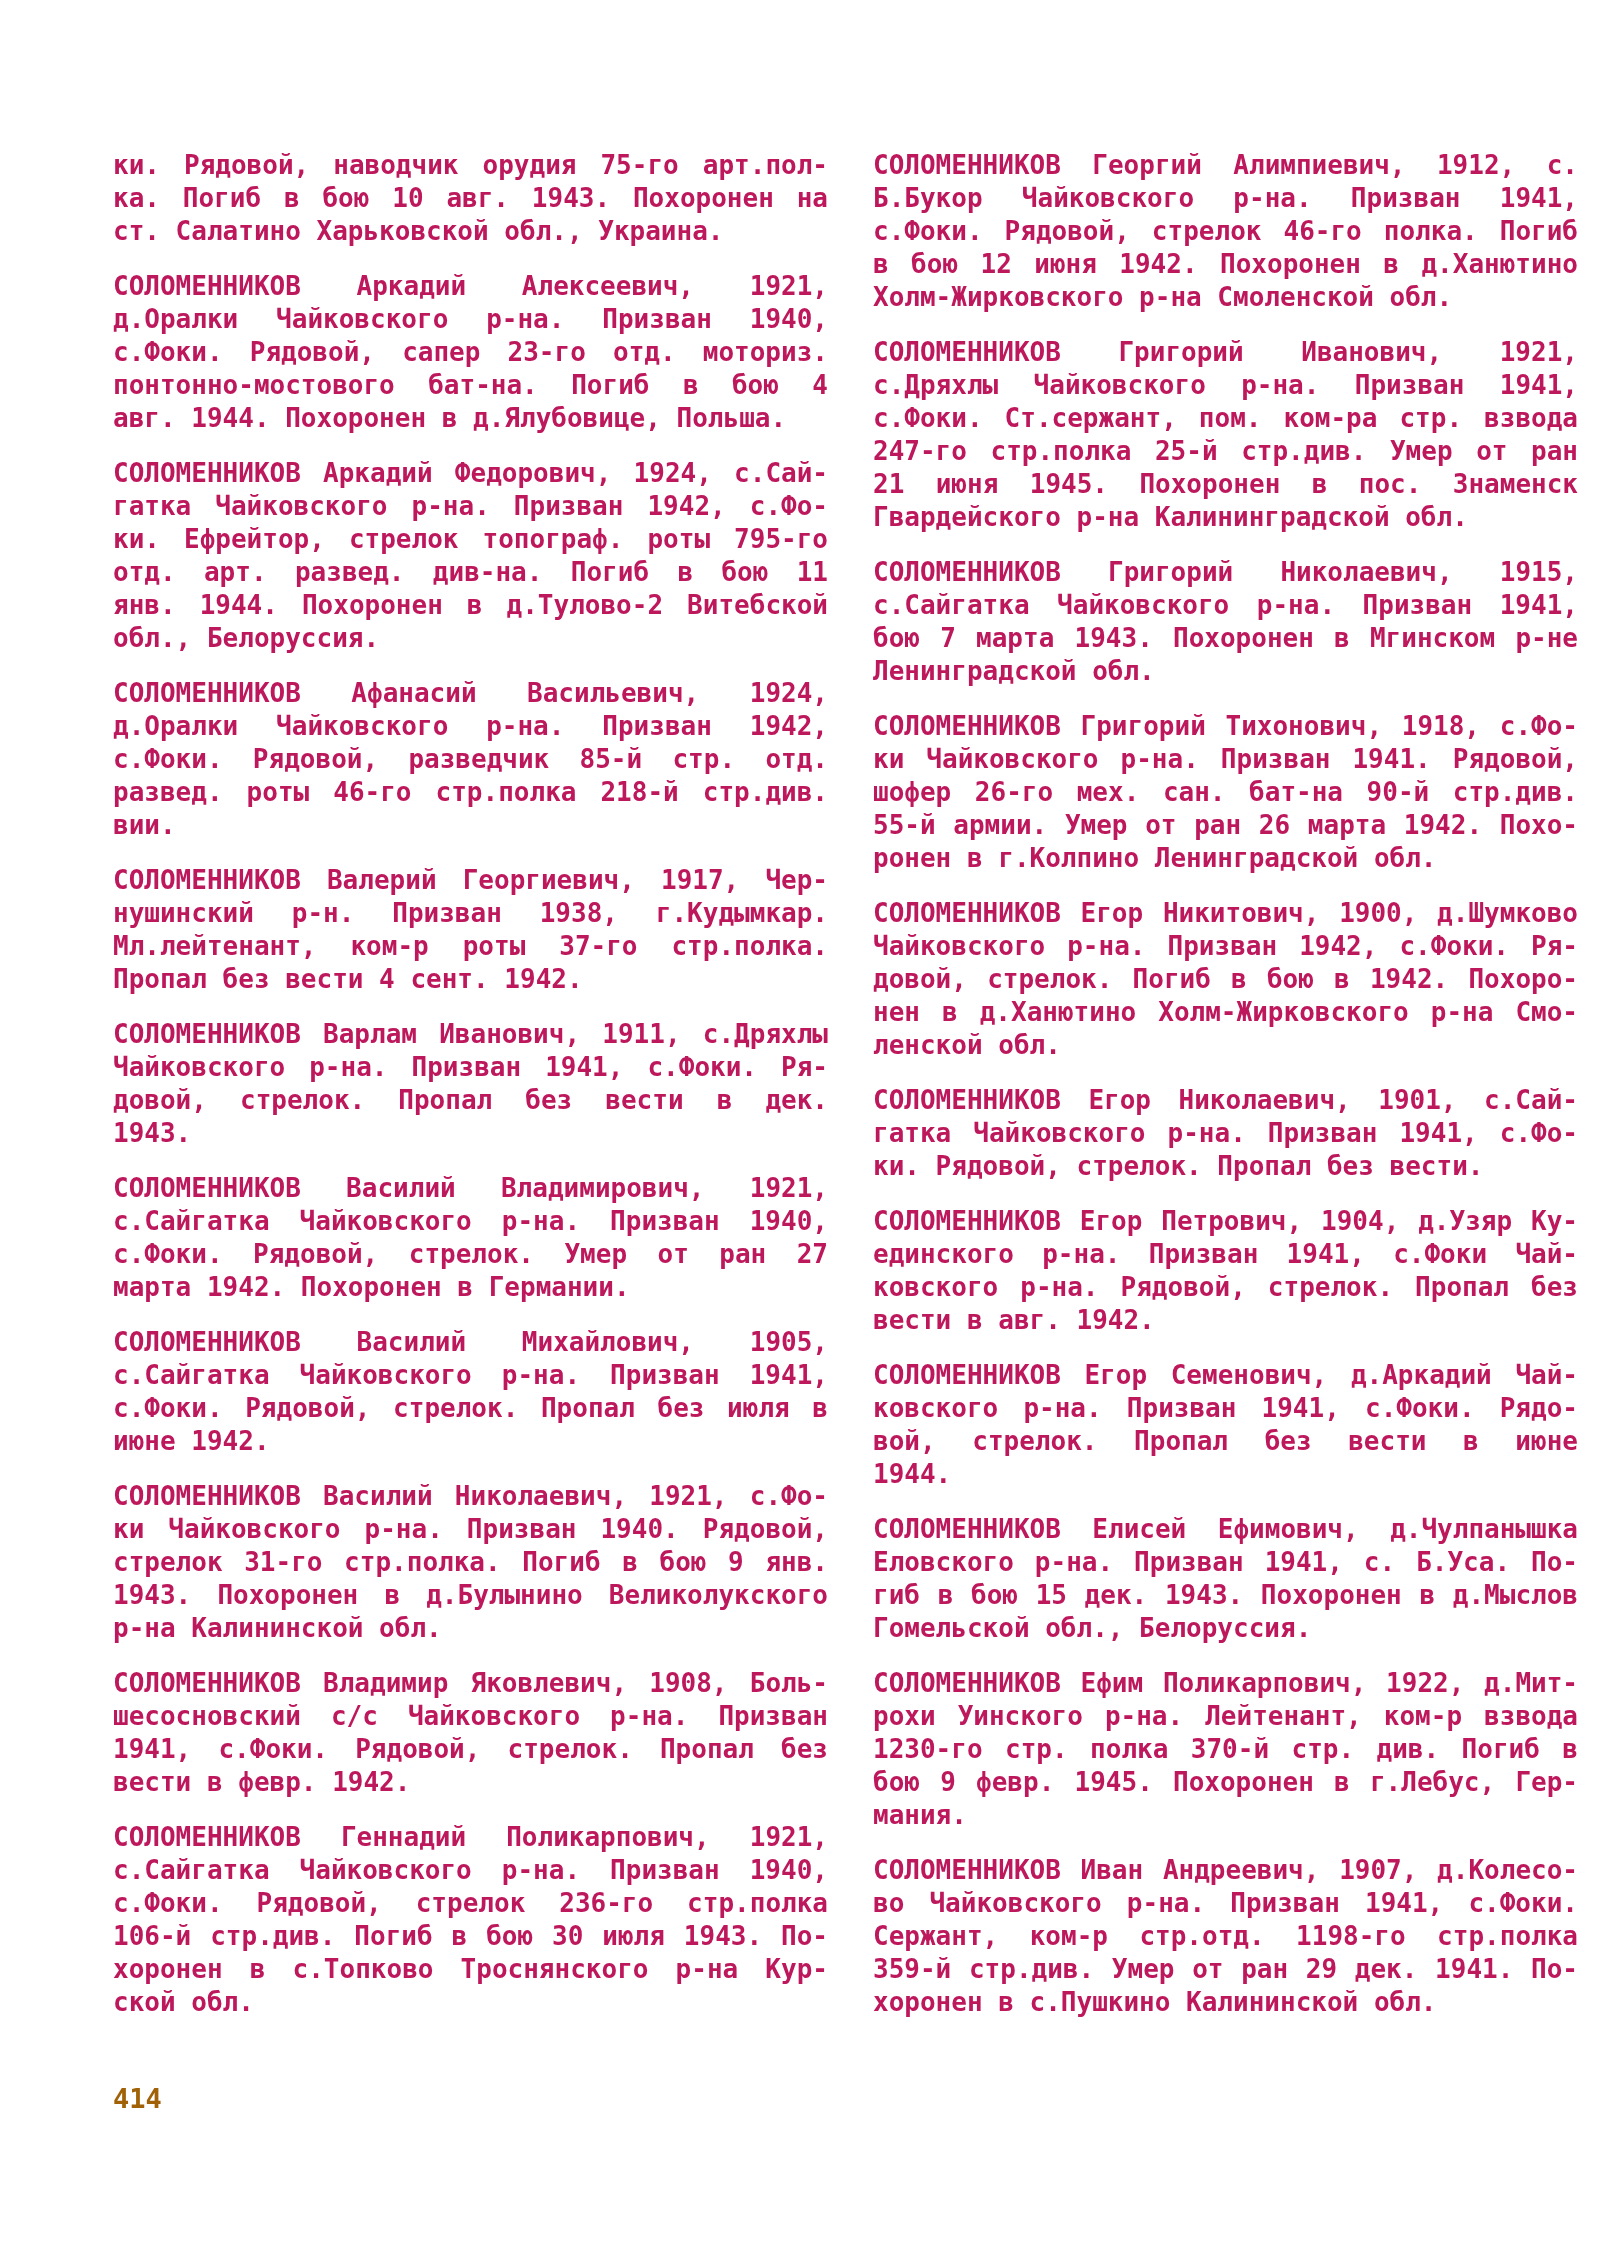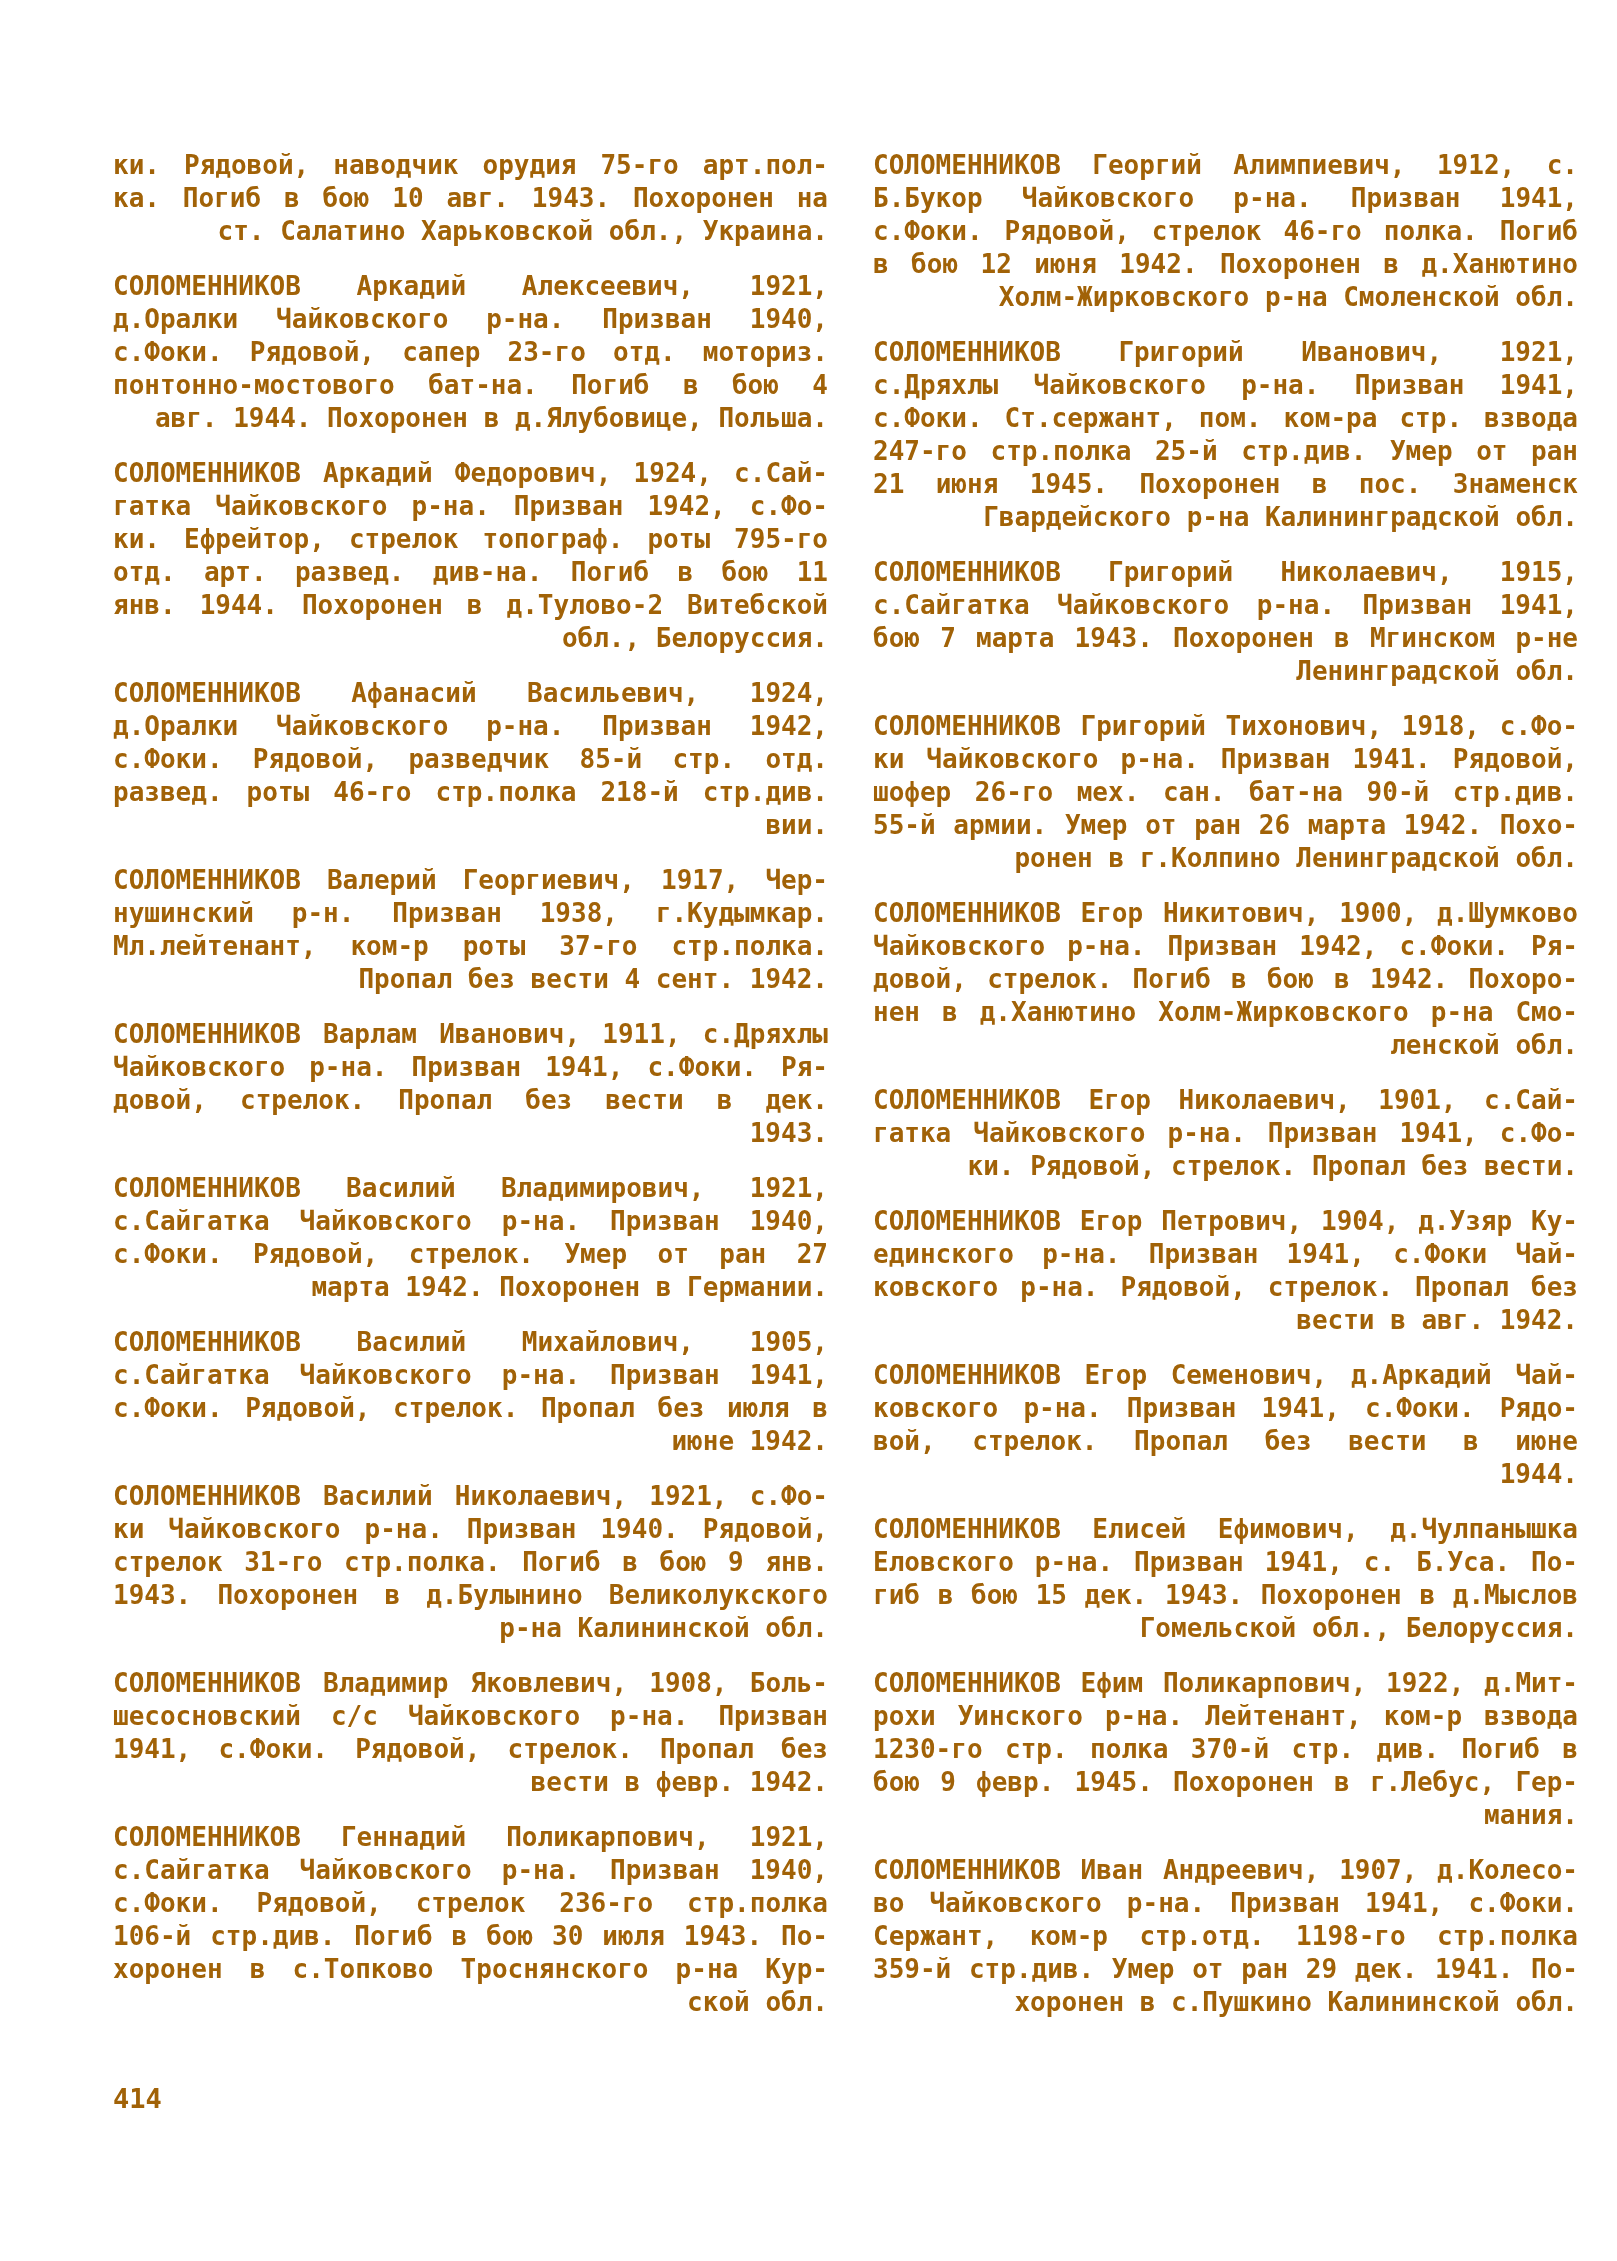--- a/index.html
+++ b/index.html
@@ -19,21 +19,21 @@
     inset: 0;
     background: #ffffff;
     overflow: hidden;
   }
   .col {
     position: absolute;
     top: 149px;
     font-size: 26px;
     line-height: 33px;
     font-weight: 700;
-    color: #a16207;
+    color: #be185d;
   }
   .col-left {
     left: 113px;
     width: 715px;
   }
   .col-right {
     left: 873px;
     width: 705px;
   }
   .entry {
@@ -42,21 +42,21 @@
   .entry:last-child {
     margin-bottom: 16px;
   }
   .line {
     text-align: justify;
     text-align-last: justify;
     height: 33px;
     overflow: hidden;
   }
   .line.last {
-    text-align: right;
+    text-align: left;
     text-align-last: auto;
   }
   .page-number {
     position: absolute;
     left: 113px;
     top: 2083px;
     font-size: 27px;
     font-weight: 700;
     color: #a16207;
   }

